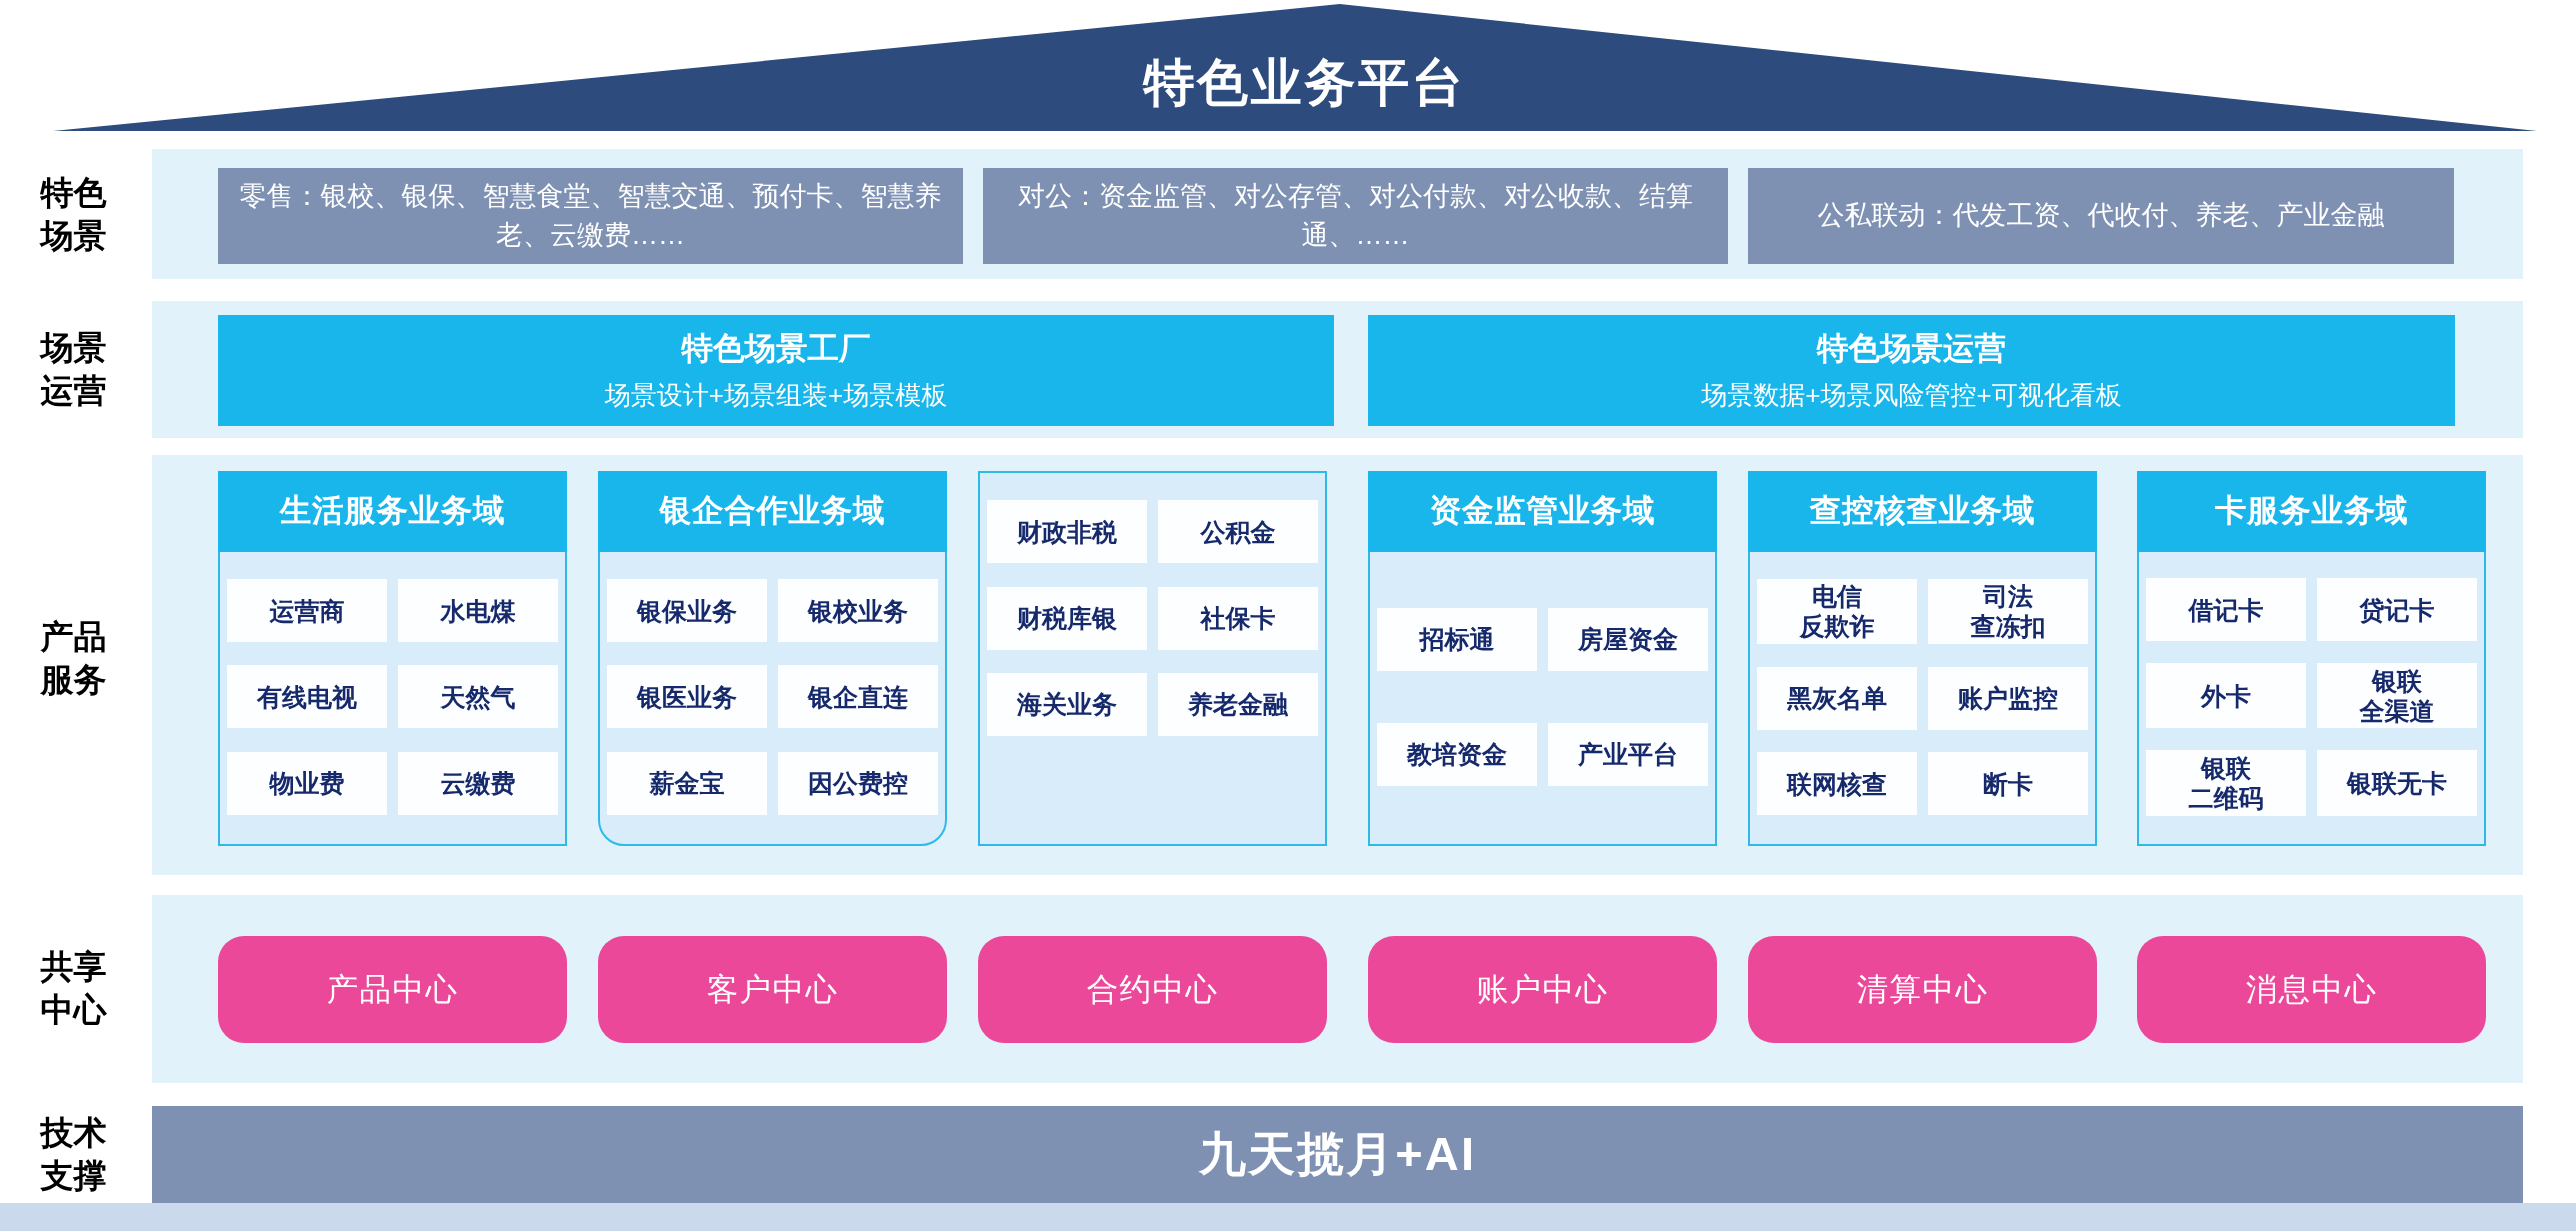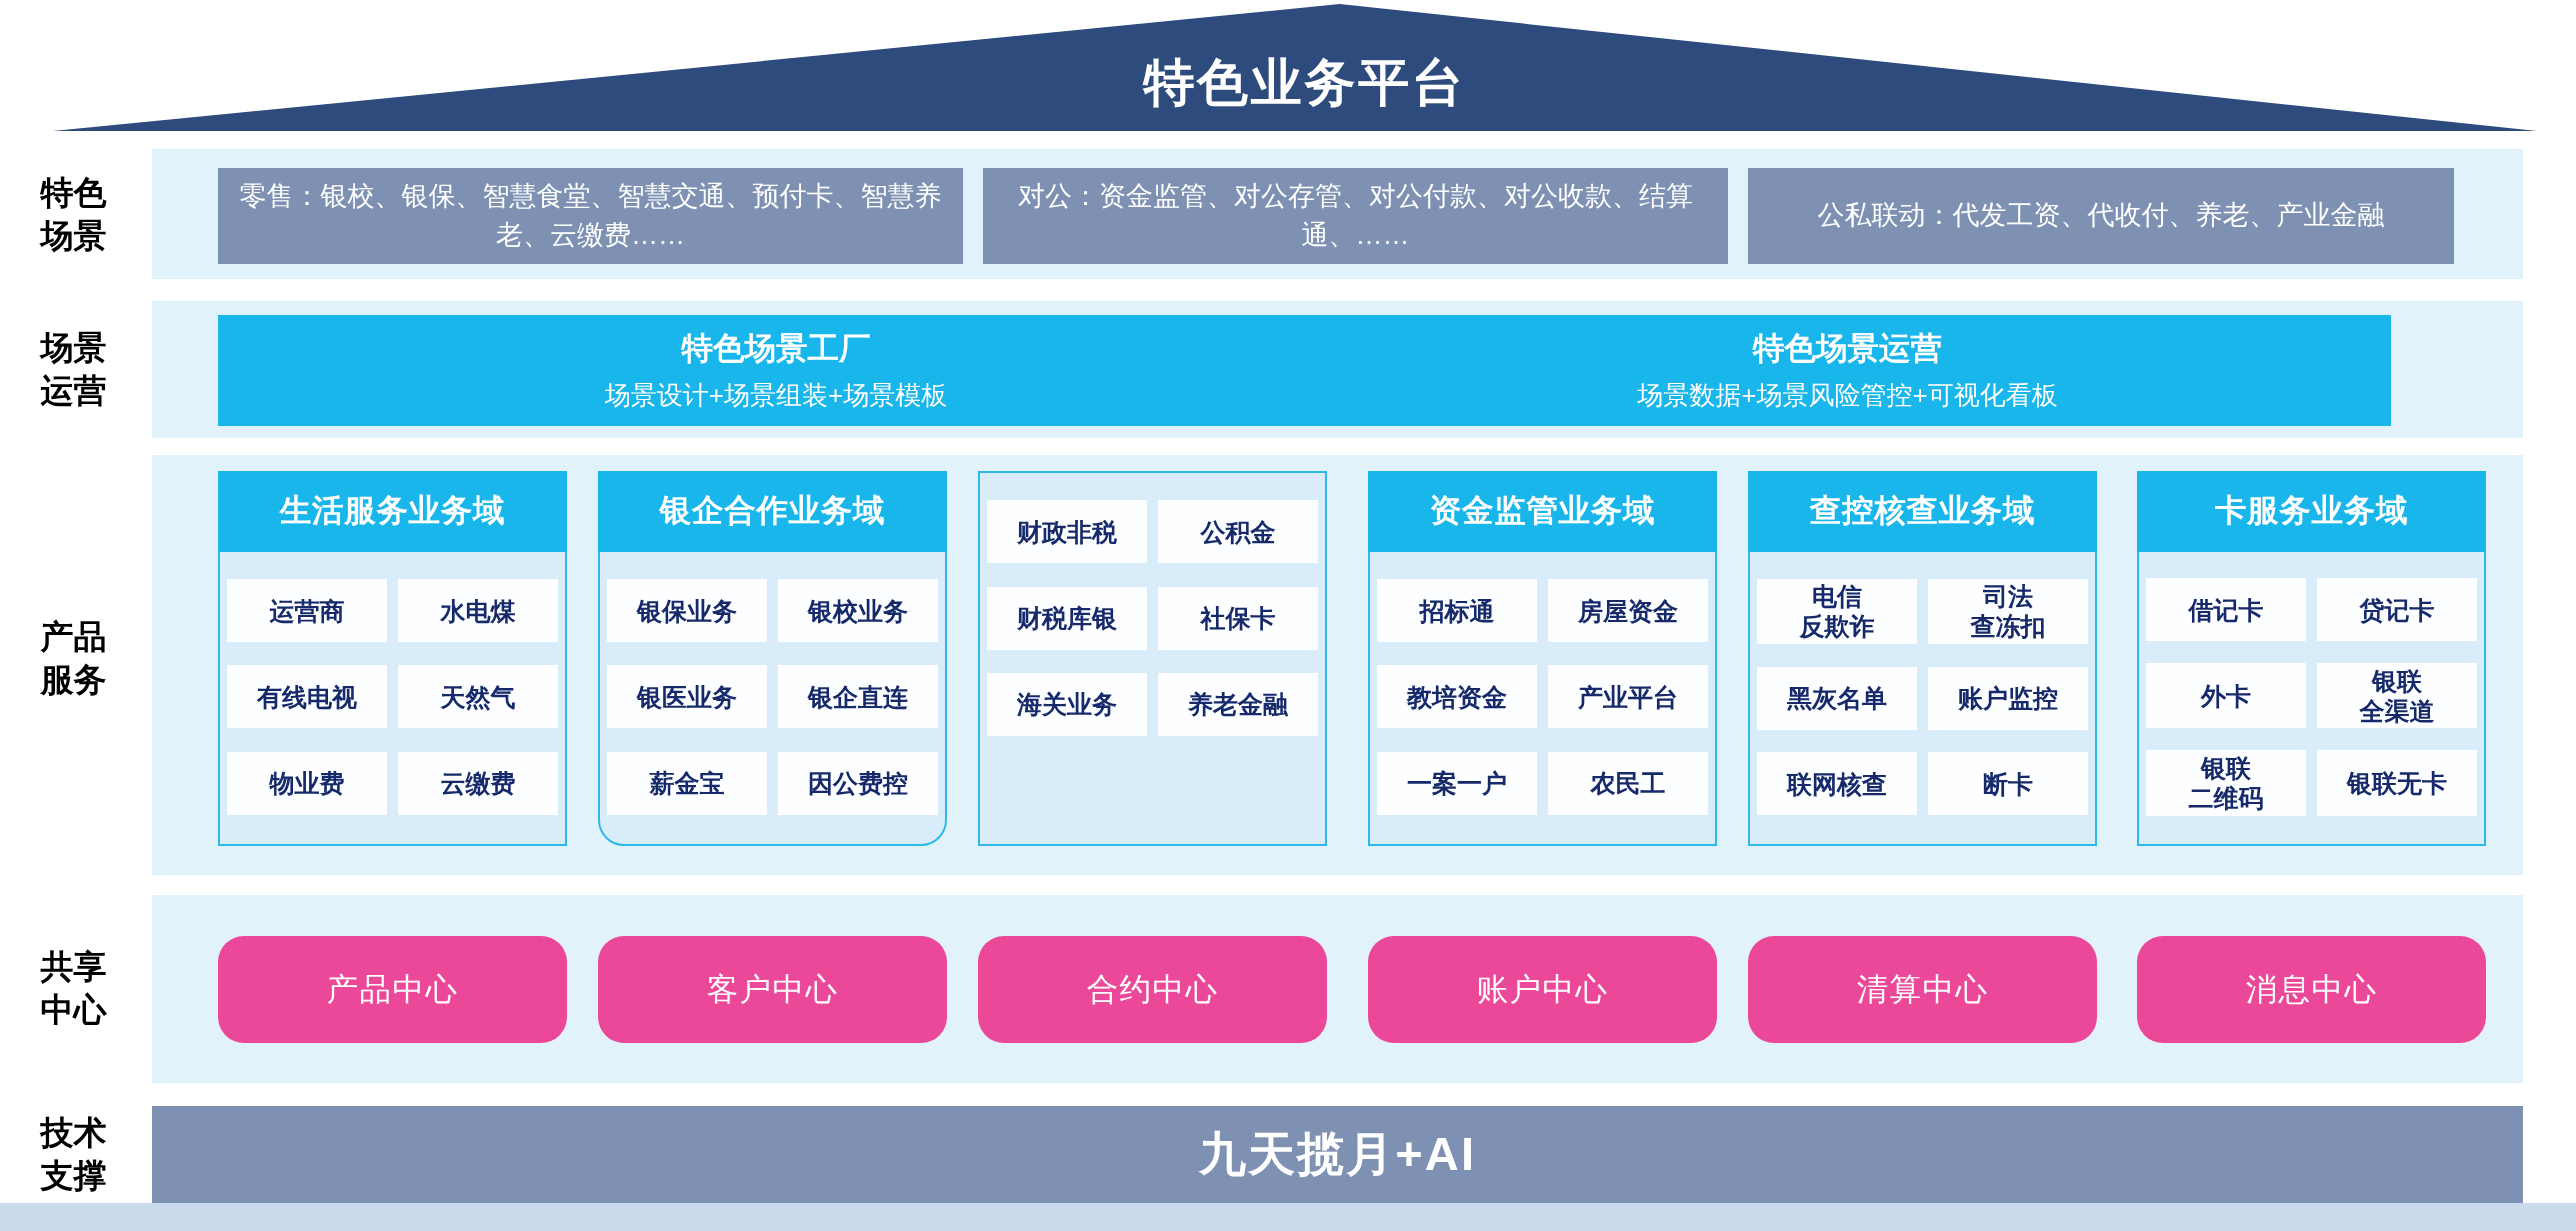--- a/index.html
+++ b/index.html
@@ -106,21 +106,21 @@
 支撑</div>
 
 <div class="abs graybox" style="left:218px;width:745px;">零售：银校、银保、智慧食堂、智慧交通、预付卡、智慧养老、云缴费……</div>
 <div class="abs graybox" style="left:983px;width:745px;">对公：资金监管、对公存管、对公付款、对公收款、结算通、……</div>
 <div class="abs graybox" style="left:1748px;width:706px;">公私联动：代发工资、代收付、养老、产业金融</div>
 
 <div class="abs cyanbox" style="left:218px;width:1116px;">
   <div class="t">特色场景工厂</div>
   <div class="s">场景设计+场景组装+场景模板</div>
 </div>
-<div class="abs cyanbox" style="left:1304px;width:1087px;">
+<div class="abs cyanbox" style="left:1368px;width:1087px;">
   <div class="t">特色场景运营</div>
   <div class="s">场景数据+场景风险管控+可视化看板</div>
 </div>
 
 <div class="abs col" style="left:218px;">
   <div class="col-h">生活服务业务域</div>
   <div class="col-b">
     <div class="irow">
         <div class="item">运营商</div>
         <div class="item">水电煤</div>
@@ -171,24 +171,20 @@
 <div class="abs col" style="left:1368px;">
   <div class="col-h">资金监管业务域</div>
   <div class="col-b">
     <div class="irow">
         <div class="item">招标通</div>
         <div class="item">房屋资金</div>
       </div>
     <div class="irow">
         <div class="item">教培资金</div>
         <div class="item">产业平台</div>
-      </div>
-    <div class="irow">
-        <div class="item">一案一户</div>
-        <div class="item">农民工</div>
       </div>
   </div>
 </div>
 <div class="abs col" style="left:1748px;">
   <div class="col-h">查控核查业务域</div>
   <div class="col-b">
     <div class="irow">
         <div class="item">电信
 反欺诈</div>
         <div class="item">司法

